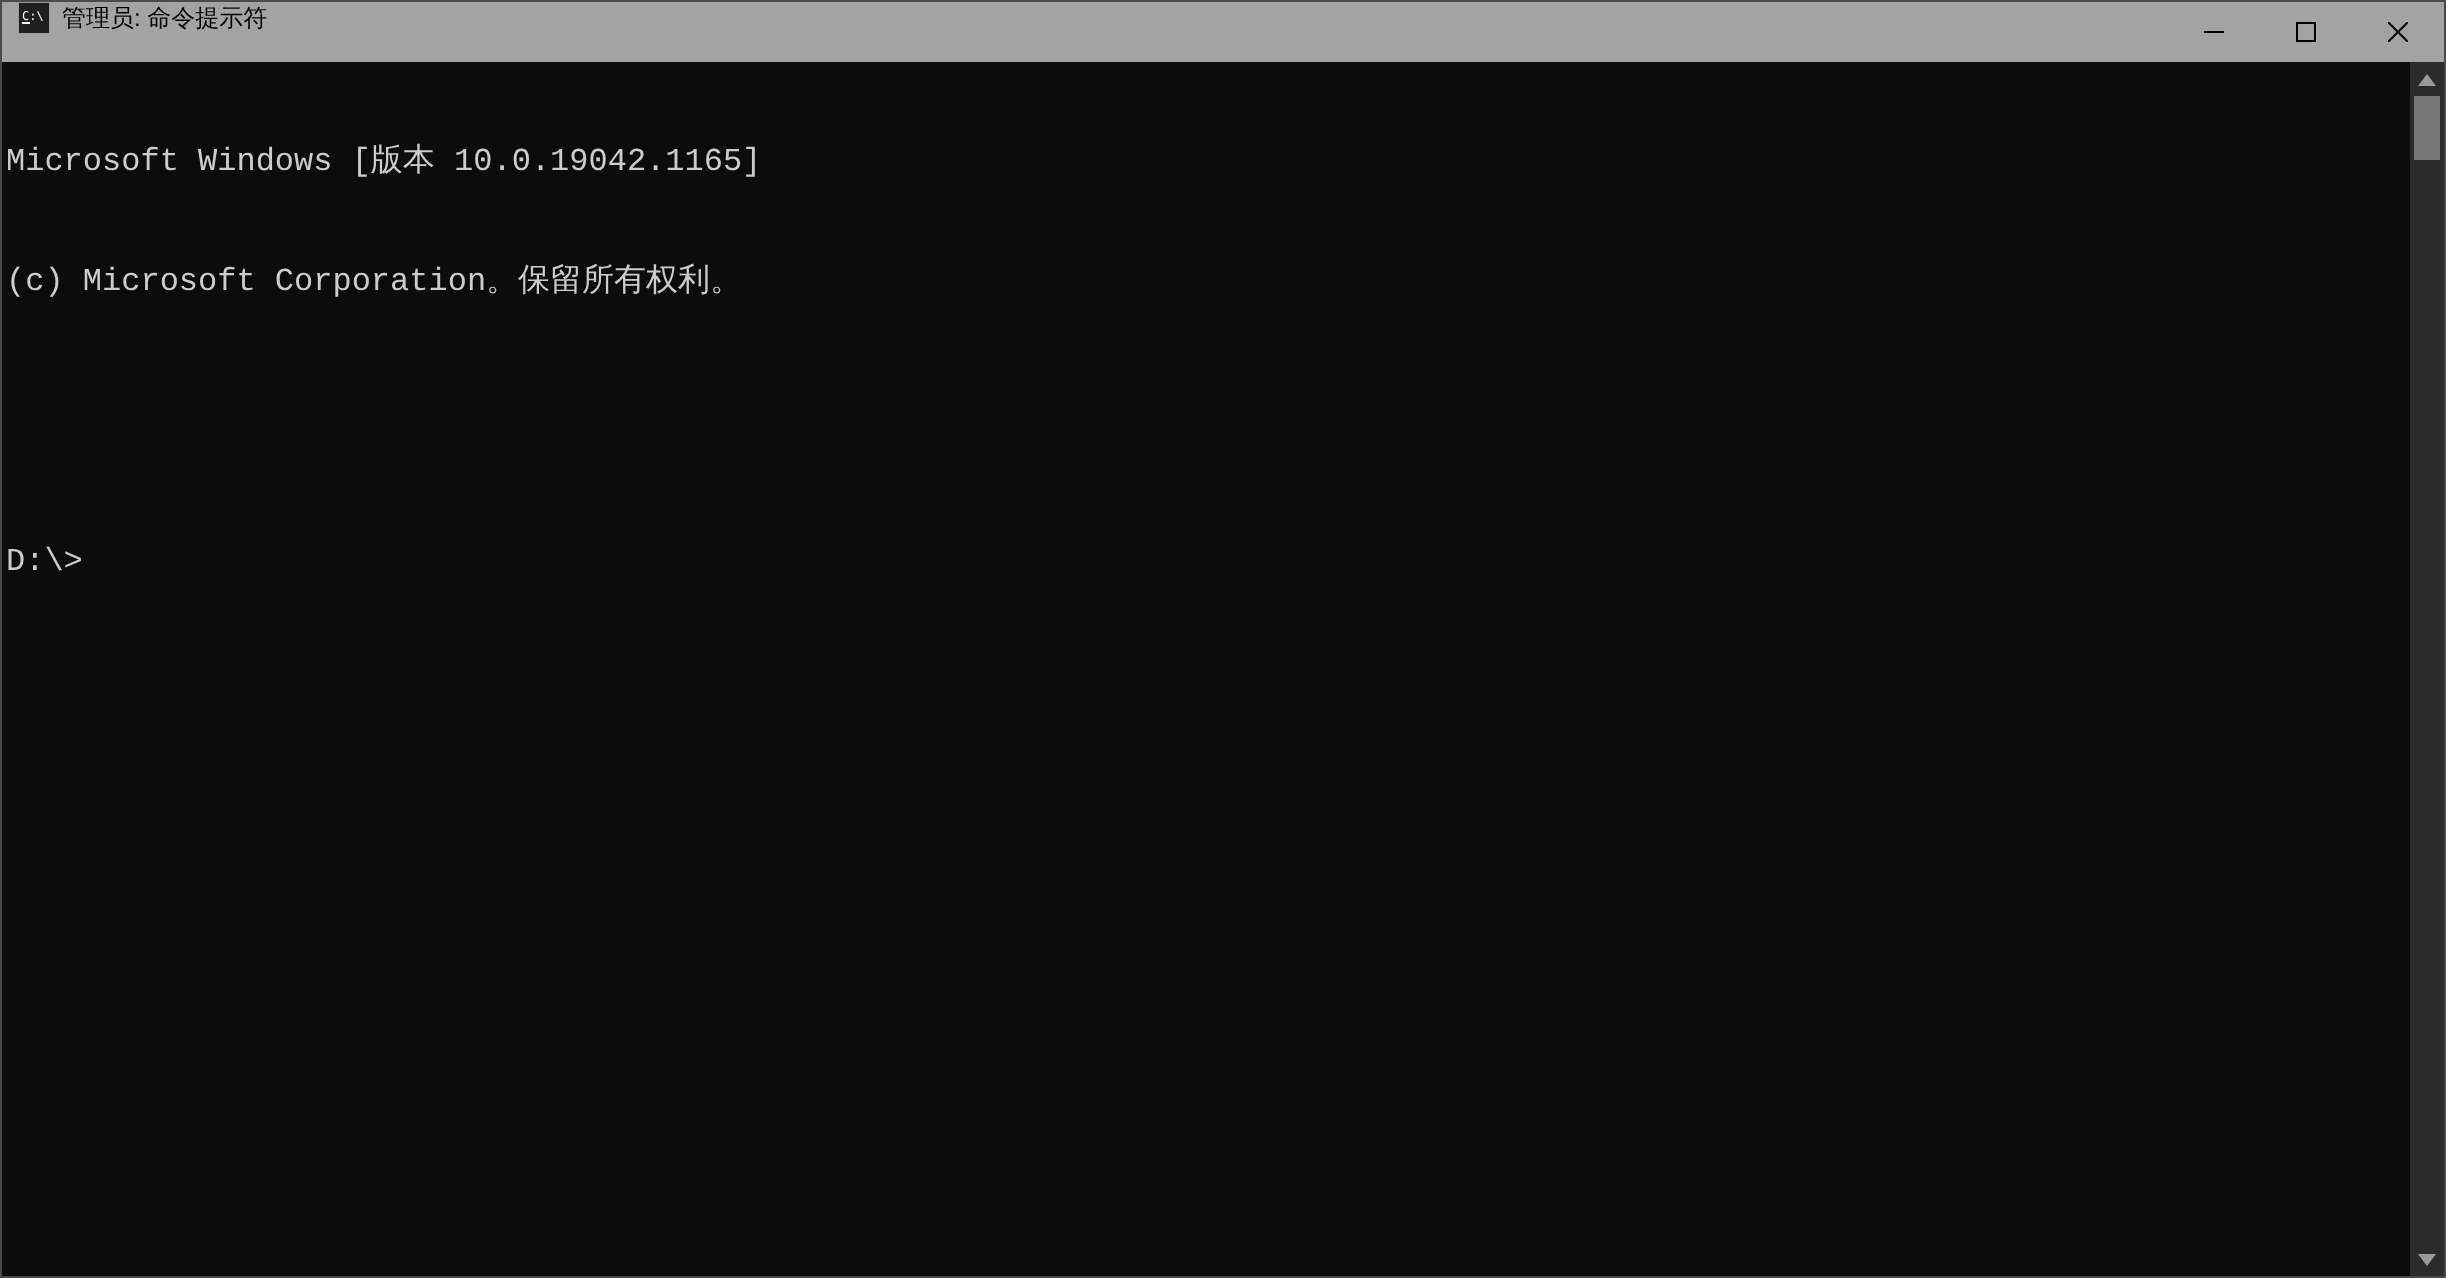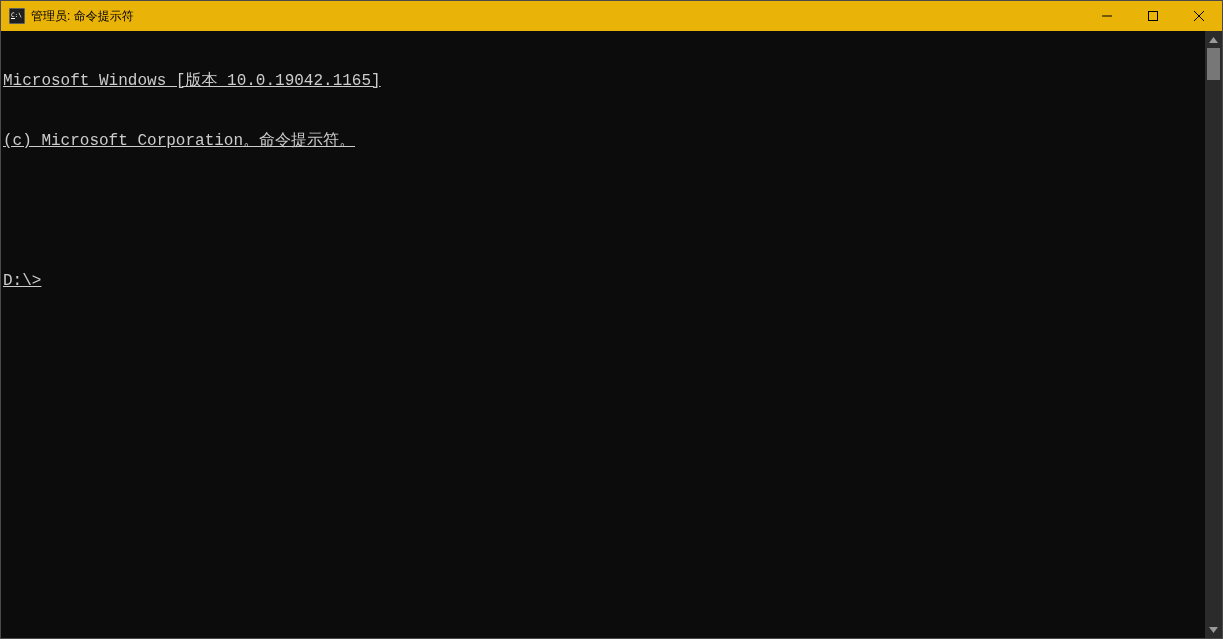--- a/index.html
+++ b/index.html
@@ -12,23 +12,22 @@
   }
   .window {
     width: 1223px; height: 639px;
     border: 1px solid #4a4a4a;
     display: flex; flex-direction: column;
     background: #ffffff;
   }
   
   .titlebar {
     height: 30px;
-    background: #eab308;
+    background: #a3a3a3;
     display: flex;
-    align-items: center;
     flex: 0 0 30px;
   }
   .titlebar .app-icon {
     width: 16px; height: 16px;
     margin-left: 8px; margin-right: 6px;
     display: inline-flex; align-items: center; justify-content: center;
   }
   .titlebar .app-icon svg { display: block; }
   .titlebar .title-text {
     font-size: 12px;
@@ -54,21 +53,21 @@
     flex: 1 1 auto;
     background: #0c0c0c;
     color: #cccccc;
     font-family: "NSimSun", "SimSun", "Consolas", "Courier New", monospace;
     font-size: 16px;
     line-height: 20px;
     padding: 0 0 0 2px;
     white-space: pre;
     overflow: hidden;
   }
-  .terminal .line { white-space: pre; text-decoration: underline; }
+  .terminal .line { white-space: pre; }
   
   .vscroll {
     width: 17px;
     background: #2b2b2b;
     display: flex; flex-direction: column;
     align-items: center;
   }
   .vscroll .arrow {
     width: 17px; height: 17px;
     display: flex; align-items: center; justify-content: center;
@@ -116,21 +115,21 @@
           <line x1="0" y1="0" x2="10" y2="10" stroke="#000" stroke-width="1"></line>
           <line x1="10" y1="0" x2="0" y2="10" stroke="#000" stroke-width="1"></line>
         </svg>
       </div>
     </div>
   </div>
 
   <div class="client">
     <div class="terminal">
       <div class="line">Microsoft Windows [版本 10.0.19042.1165]</div>
-      <div class="line">(c) Microsoft Corporation。命令提示符。</div>
+      <div class="line">(c) Microsoft Corporation。保留所有权利。</div>
       <div class="line"></div>
       <div class="line"></div>
       <div class="line">D:\&gt;</div>
     </div>
     <div class="vscroll">
       <div class="arrow">
         <svg width="9" height="6" viewBox="0 0 9 6">
           <polygon points="4.5,0 9,6 0,6" fill="#9a9a9a"></polygon>
         </svg>
       </div>

